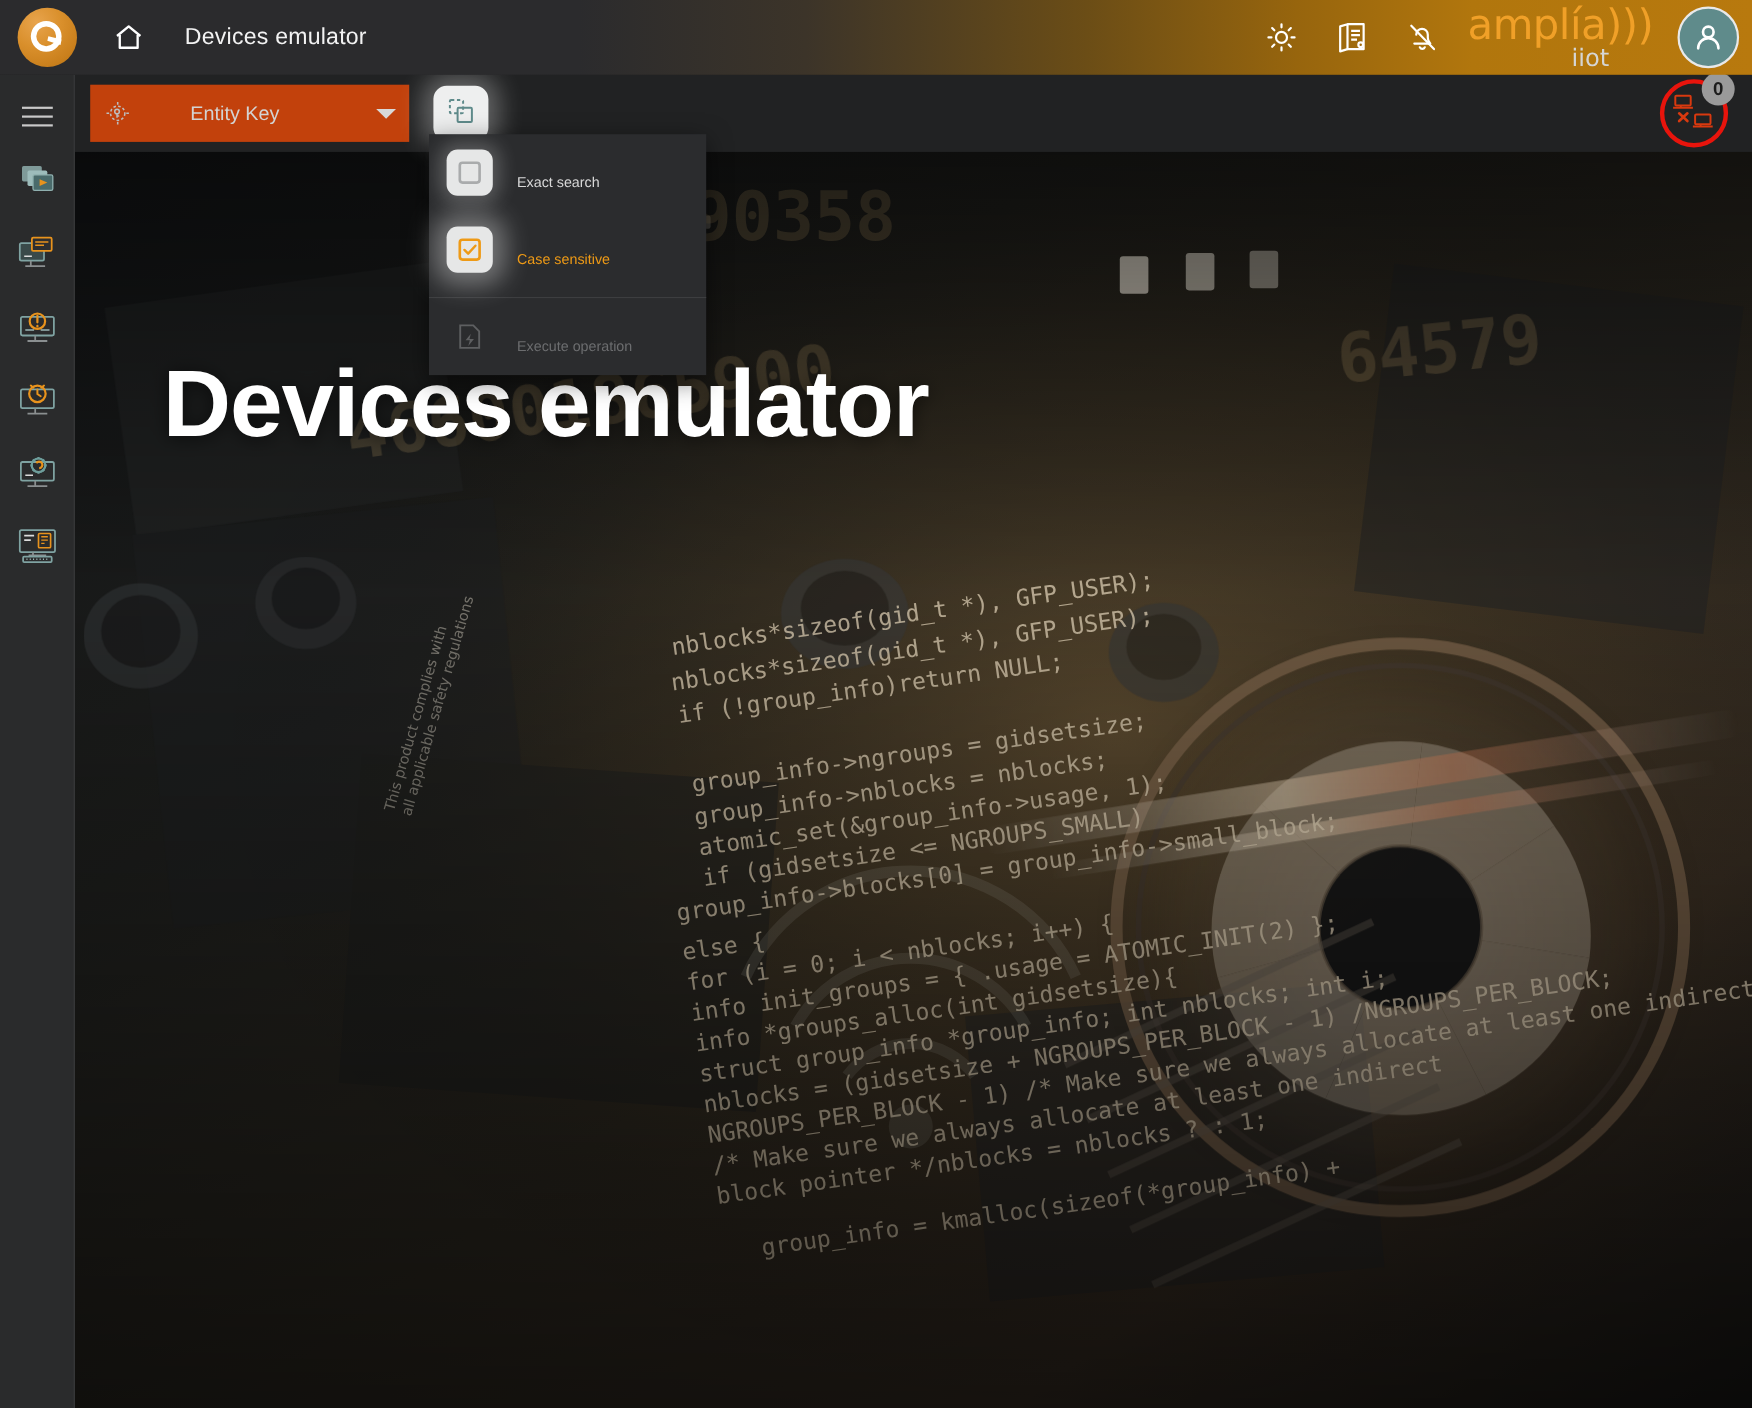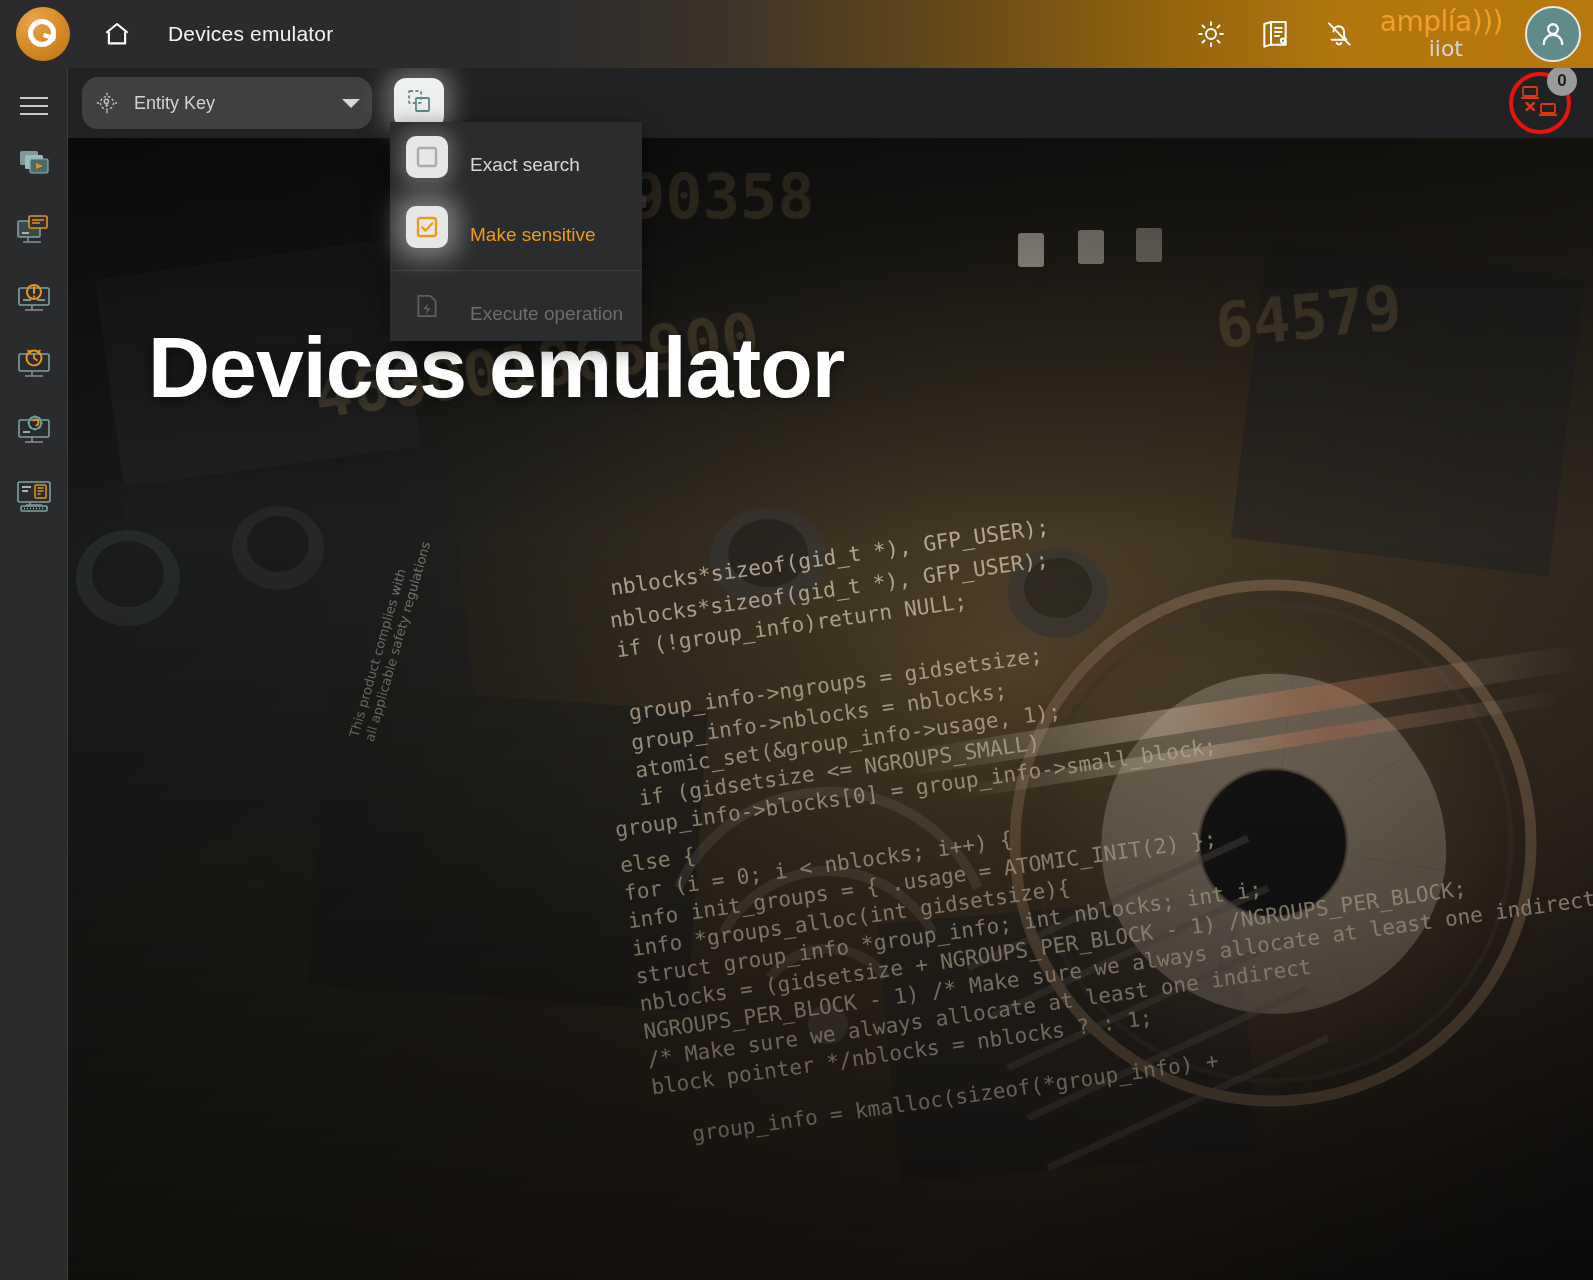--- a/index.html
+++ b/index.html
@@ -42,21 +42,21 @@
   .hdr-icon {
     width: 46px; height: 46px; margin-right: 18px;
     display: flex; align-items: center; justify-content: center;
     cursor: pointer; flex: 0 0 auto;
   }
   .brand {
     display: flex; flex-direction: column; align-items: flex-end;
     margin-right: 22px; line-height: 1; flex: 0 0 auto;
   }
   .brand-main {
-    font-size: 28px; color: #f0a028; font-weight: 400;
+    font-size: 38px; color: #f0a028; font-weight: 400;
     letter-spacing: -.5px; font-family: "DejaVu Sans", sans-serif;
   }
   .brand-sub {
     font-size: 22px; color: #d5d5d5; margin-top: 2px; margin-right: 40px;
     font-family: "DejaVu Sans", sans-serif;
   }
   .avatar {
     width: 56px; height: 56px; border-radius: 50%;
     background: #5f8b8b; border: 2px solid #e9e9e9;
     display: flex; align-items: center; justify-content: center;
@@ -88,23 +88,24 @@
   
   .toolbar {
     position: absolute; top: 68px; left: 68px;
     width: 1525px; height: 70px;
     background: #212223;
     display: flex; align-items: center;
     z-index: 25;
   }
   .search-box {
     margin-left: 14px; width: 290px; height: 52px;
-    background: #404040; border-radius: 16px;
+    background: #c2410c; border-radius: 0;
     display: flex; align-items: center; padding: 0 12px;
     cursor: pointer;
+    gap: 39px;
   }
   .search-box .sb-icon { width: 26px; height: 26px; flex: 0 0 auto; }
   .search-box .sb-label {
     flex: 1 1 auto; margin-left: 14px;
     color: #d3d3d3; font-size: 18px; white-space: nowrap;
   }
   .caret {
     width: 0; height: 0; flex: 0 0 auto;
     border-left: 9px solid transparent;
     border-right: 9px solid transparent;
@@ -168,21 +169,21 @@
     width: 42px; height: 42px; flex: 0 0 auto;
     display: flex; align-items: center; justify-content: center;
     border-radius: 10px;
   }
   .mi-icon.boxed {
     background: #e6e7e7;
     box-shadow: 0 0 16px 7px rgba(255,255,255,.22);
   }
   .mi-icon.boxed.glow { box-shadow: 0 0 22px 12px rgba(255,255,255,.34); }
   .mi-label {
-    margin-left: 22px; font-size: 19px; color: #d8d8d8; white-space: nowrap; margin-top: 16px;
+    margin-left: 22px; font-size: 13px; color: #d8d8d8; white-space: nowrap; margin-top: 16px;
   }
   .mi-label.accent { color: #ee9a16; }
   .mi-label.muted  { color: #6c6d6f; }
   .menu-sep { height: 1px; background: #3d3e40; margin: 0; }
   .menu-gap { height: 8px; }
 </style>
 </head>
 <body>
 
 <div id="app">
@@ -520,21 +521,21 @@
       <span class="mi-label">Exact search</span>
     </div>
 
     <div class="menu-item">
       <span class="mi-icon boxed glow">
         <svg width="26" height="26" viewBox="0 0 26 26" fill="none">
           <rect x="4" y="4" width="18" height="18" rx="2.5" fill="none" stroke="#ee9a16" stroke-width="2.4"></rect>
           <path d="M8.2 13.2 L11.6 16.6 L18.2 9.4" stroke="#ee9a16" stroke-width="2.2" stroke-linecap="round" stroke-linejoin="round"></path>
         </svg>
       </span>
-      <span class="mi-label accent">Make sensitive</span>
+      <span class="mi-label accent">Case sensitive</span>
     </div>
 
     <div class="menu-gap"></div>
     <div class="menu-sep"></div>
 
 
     <div class="menu-item">
       <span class="mi-icon">
         <svg width="28" height="28" viewBox="0 0 26 26" fill="none" stroke="#5e5f61" stroke-width="1.6">
           <path d="M5 3.5 h11 l5 5 v14 h-16 Z"></path>

